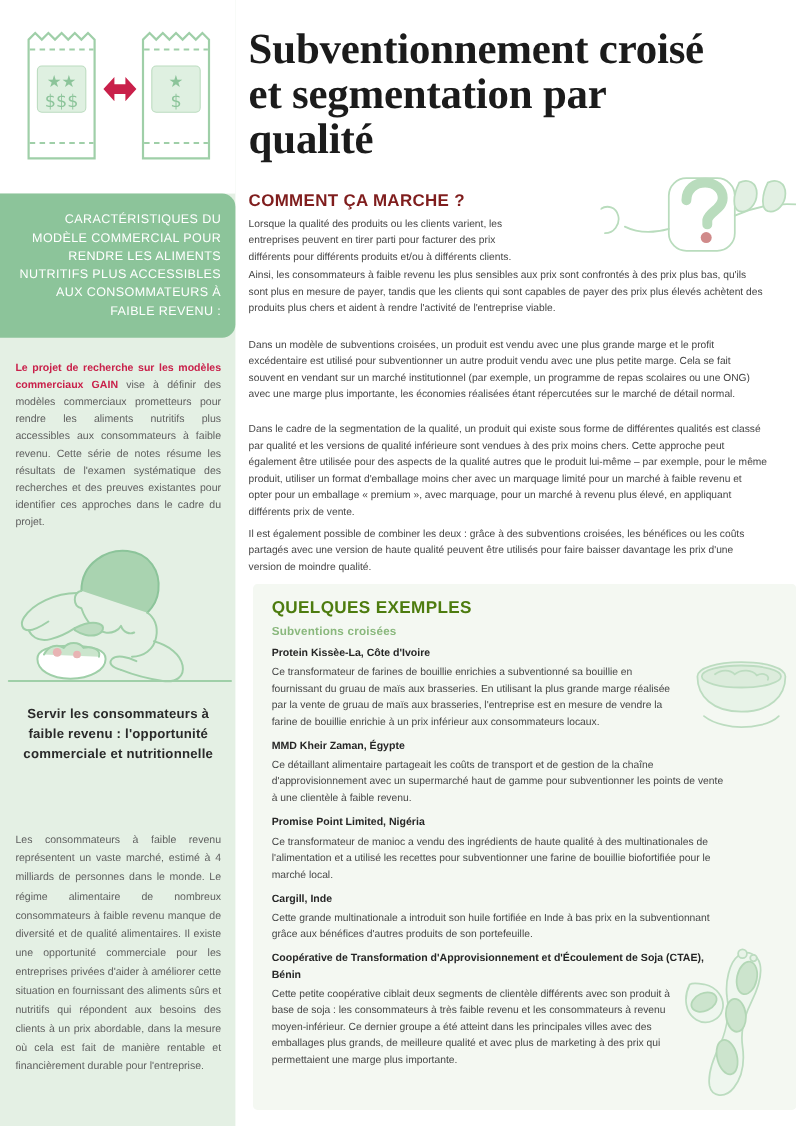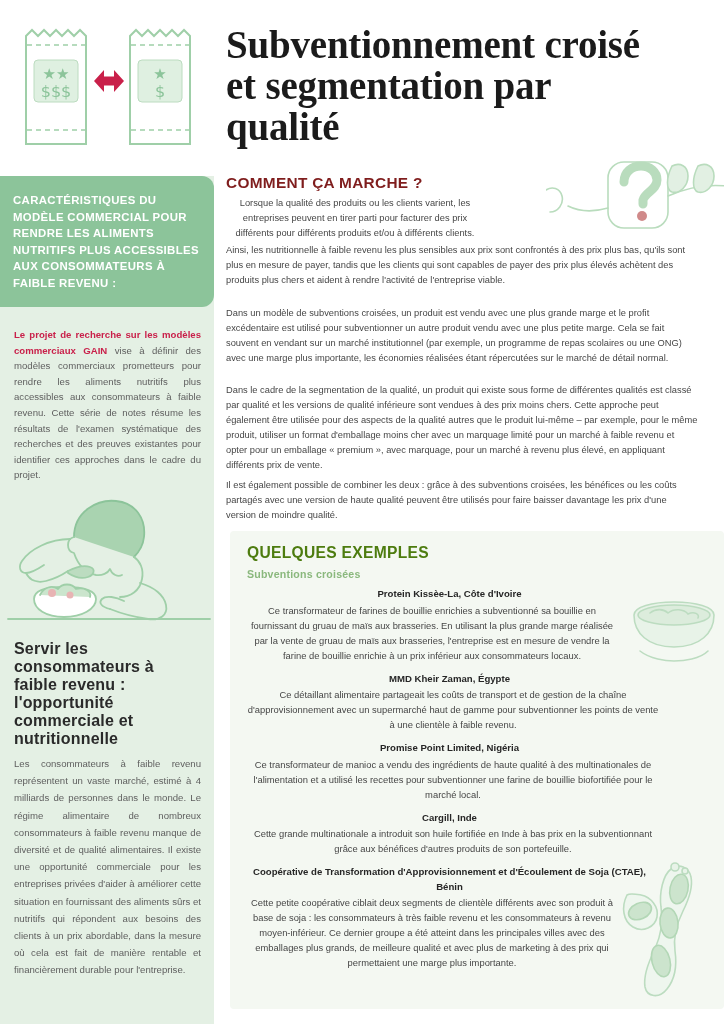--- a/index.html
+++ b/index.html
@@ -50,25 +50,25 @@
   .sb-header {
     position: absolute;
     left: 0;
     top: 176px;
     width: 214px;
     padding: 16px 13px 16px 13px;
     background: #8cc49a;
     border-top-right-radius: 12px;
     border-bottom-right-radius: 12px;
     color: #ffffff;
-    text-align: left;
+    text-align: right;
     font-size: 11.4px;
     line-height: 16.5px;
     letter-spacing: 0.35px;
-    font-weight: 700;
+    font-weight: 400;
   }
 
   .sb-intro {
     position: absolute;
     left: 14px;
     top: 327px;
     width: 187px;
     font-size: 9.6px;
     line-height: 15.6px;
     color: #5f5f5f;
@@ -85,21 +85,22 @@
     top: 495px;
     width: 210px;
     height: 140px;
   }
 
   .sb-subhead {
     position: absolute;
     left: 14px;
     top: 640px;
     width: 187px;
-    font-size: 16px;
+    text-align: center;
+    font-size: 12px;
     line-height: 18px;
     font-weight: 700;
     color: #2a2a2a;
     letter-spacing: 0.2px;
   }
 
   .sb-body {
     position: absolute;
     left: 14px;
     top: 755px;
@@ -152,21 +153,21 @@
   }
 
   .para {
     position: absolute;
     font-size: 9.3px;
     line-height: 15.1px;
     color: #464646;
     text-align: left;
   }
 
-  .p1 { left: 0;  top: 196px; width: 258px; text-align: center; }
+  .p1 { left: 0;  top: 196px; width: 258px; }
   .p2 { left: 0;  top: 243px; width: 472px; }
   .p3 { left: 0;  top: 306px; width: 472px; }
   .p4 { left: 0;  top: 383px; width: 472px; }
   .p5 { left: 0;  top: 478px; width: 472px; }
 
   
   .examples {
     position: absolute;
     left: 4px;
     top: 531px;
@@ -195,21 +196,20 @@
     font-weight: 700;
     color: #8ab87d;
     letter-spacing: 0.2px;
   }
 
   .ex-list {
     position: absolute;
     left: 17px;
     top: 56px;
     width: 405px;
-    text-align: center;
   }
 
   .ex-item { margin-bottom: 9px; }
 
   .ex-name {
     font-size: 9.6px;
     font-weight: 700;
     color: #262626;
     line-height: 14.5px;
     margin-bottom: 1px;
@@ -325,21 +325,21 @@
         <path d="M126 6 C134 2 142 6 142 16 C142 26 134 34 126 32 C120 30 120 18 126 6 Z" fill="#e2f0e3"></path>
         <path d="M152 6 C160 2 168 6 168 16 C168 26 160 34 152 32 C146 30 146 18 152 6 Z" fill="#e2f0e3"></path>
       </g>
       <path d="M78 22 C78 12 86 6 95 6 C104 6 111 12 111 20 C111 30 99 32 97 40 L97 44" fill="none" stroke="#b9dcbd" stroke-width="9" stroke-linecap="round"></path>
       <circle cx="96" cy="56" r="5" fill="#d08a8a"></circle>
     </svg>
 
     <h3 class="section-head">COMMENT ÇA MARCHE ?</h3>
 
     <p class="para p1">Lorsque la qualité des produits ou les clients varient, les entreprises peuvent en tirer parti pour facturer des prix différents pour différents produits et/ou à différents clients.</p>
-    <p class="para p2">Ainsi, les nutritionnelle à faible revenu les plus sensibles aux prix sont confrontés à des prix plus bas, qu'ils sont plus en mesure de payer, tandis que les clients qui sont capables de payer des prix plus élevés achètent des produits plus chers et aident à rendre l'activité de l'entreprise viable.</p>
+    <p class="para p2">Ainsi, les consommateurs à faible revenu les plus sensibles aux prix sont confrontés à des prix plus bas, qu'ils sont plus en mesure de payer, tandis que les clients qui sont capables de payer des prix plus élevés achètent des produits plus chers et aident à rendre l'activité de l'entreprise viable.</p>
     <p class="para p3">Dans un modèle de subventions croisées, un produit est vendu avec une plus grande marge et le profit excédentaire est utilisé pour subventionner un autre produit vendu avec une plus petite marge. Cela se fait souvent en vendant sur un marché institutionnel (par exemple, un programme de repas scolaires ou une ONG) avec une marge plus importante, les économies réalisées étant répercutées sur le marché de détail normal.</p>
     <p class="para p4">Dans le cadre de la segmentation de la qualité, un produit qui existe sous forme de différentes qualités est classé par qualité et les versions de qualité inférieure sont vendues à des prix moins chers. Cette approche peut également être utilisée pour des aspects de la qualité autres que le produit lui-même – par exemple, pour le même produit, utiliser un format d'emballage moins cher avec un marquage limité pour un marché à faible revenu et opter pour un emballage « premium », avec marquage, pour un marché à revenu plus élevé, en appliquant différents prix de vente.</p>
     <p class="para p5">Il est également possible de combiner les deux : grâce à des subventions croisées, les bénéfices ou les coûts partagés avec une version de haute qualité peuvent être utilisés pour faire baisser davantage les prix d'une version de moindre qualité.</p>
 
     <section class="examples">
 
       <h3 class="ex-title">QUELQUES EXEMPLES</h3>
       <h4 class="ex-subtitle">Subventions croisées</h4>
 
       <svg class="bowl-art" viewBox="0 0 92 78">

